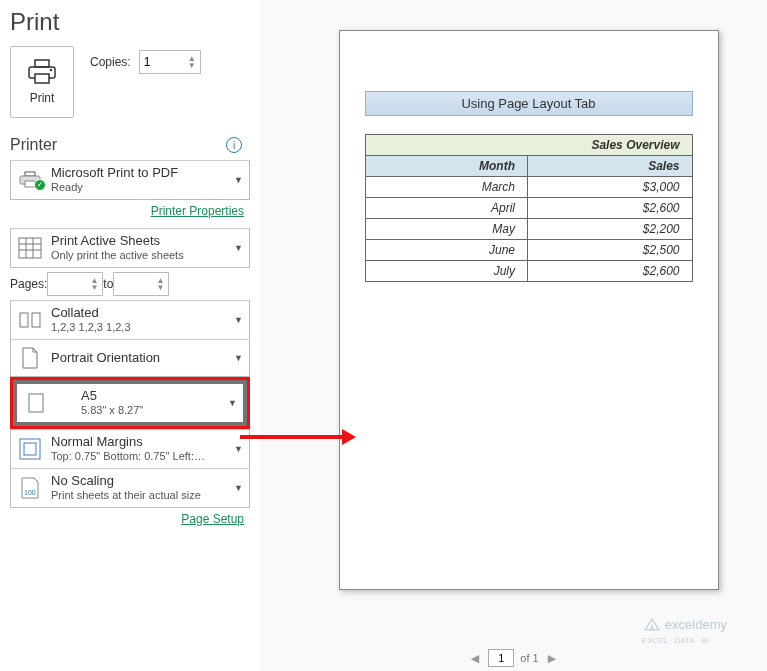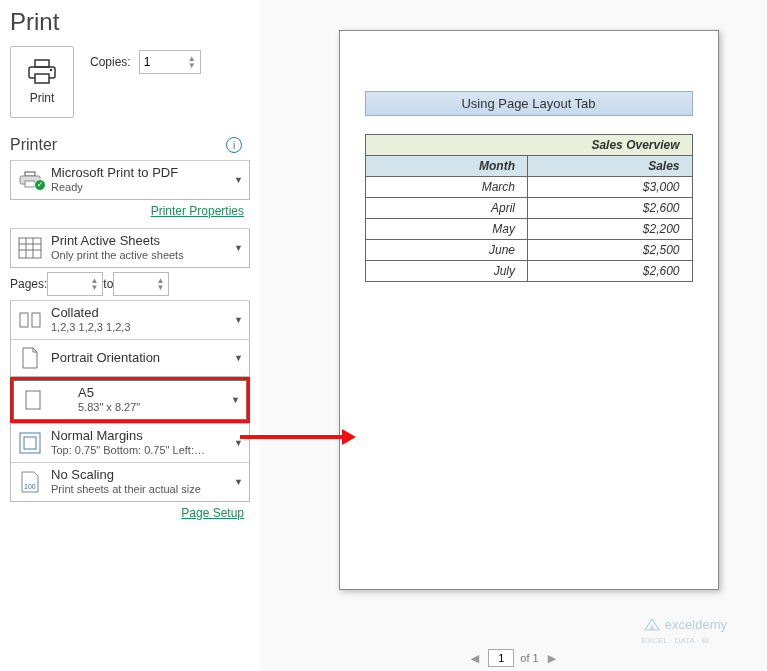--- a/index.html
+++ b/index.html
@@ -22,21 +22,21 @@
   .dd-body { flex: 1; line-height: 1.25; }
   .dd-main { font-size: 13px; color:#333; }
   .dd-sub { font-size: 11px; color:#555; }
   .dd-caret { font-size: 9px; color:#555; }
   .link { color: #1a8f5a; text-decoration: underline; font-size: 12px; cursor:pointer; }
   .link-row { text-align: right; padding: 4px 6px 10px 0; }
   .pages-row { display:flex; align-items:center; margin: 4px 0; }
   .page-spin { width: 56px; height:24px; border:1px solid #bbb; display:flex; align-items:center; justify-content:space-between; padding:0 4px; background:#fff;}
   .page-spin input { border:none; width:28px; outline:none; font-size:12px; }
   .highlight-box { border: 3px solid #e11; position: relative; }
-  .highlight-box .dropdown { border: 1px solid #737373; gap: 32px; }
+  .highlight-box .dropdown { border: 4px solid #737373; gap: 32px; }
 
   
   .right { flex:1; background:#f9f9f9; padding: 30px 30px 0 60px; display:flex; flex-direction:column; align-items:center; position:relative;}
   .page { width: 380px; height: 560px; background:#fff; border:1px solid #888; box-shadow: 2px 2px 6px rgba(0,0,0,.25); padding: 60px 25px 20px 25px;}
   .doc-title { text-align:center; font-weight:normal; font-size:13px; padding: 4px 0; border:1px solid #9aaec6; background: linear-gradient(#d9e6f2,#c6d9ec); margin-bottom: 18px;}
   .tbl { width: 100%; border-collapse: collapse; }
   .tbl th, .tbl td { border:1px solid #666; padding: 3px 12px; text-align:right; font-size:12px;font-style:italic;}
   .tbl .ov { background:#e8efda; font-weight:bold; }
   .tbl .hd { background:#d3e4ed; font-weight:bold;}
   .nav { position:absolute; bottom:4px; left:0; right:0; display:flex; align-items:center; justify-content:center; gap:6px; font-size:11px; color:#777;}

